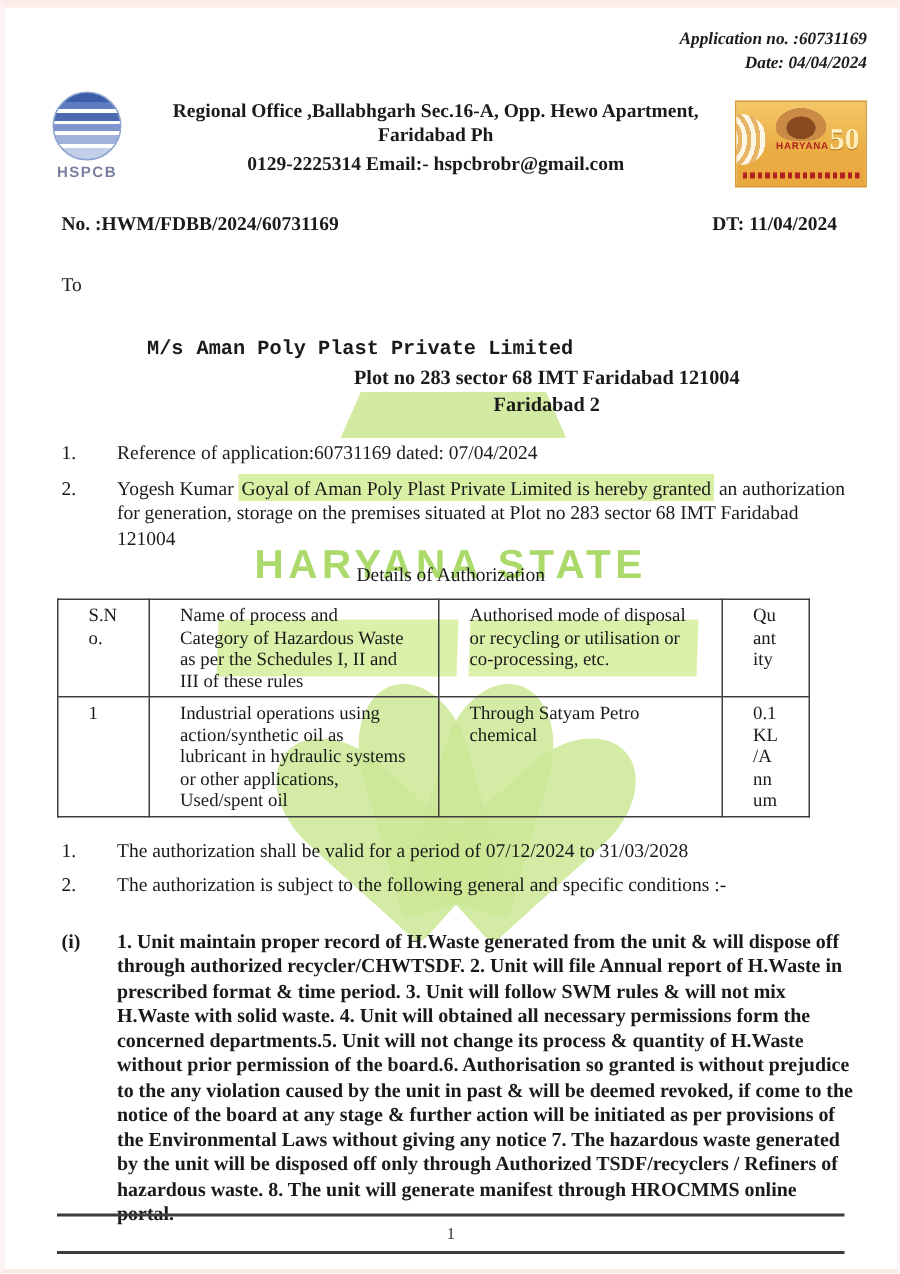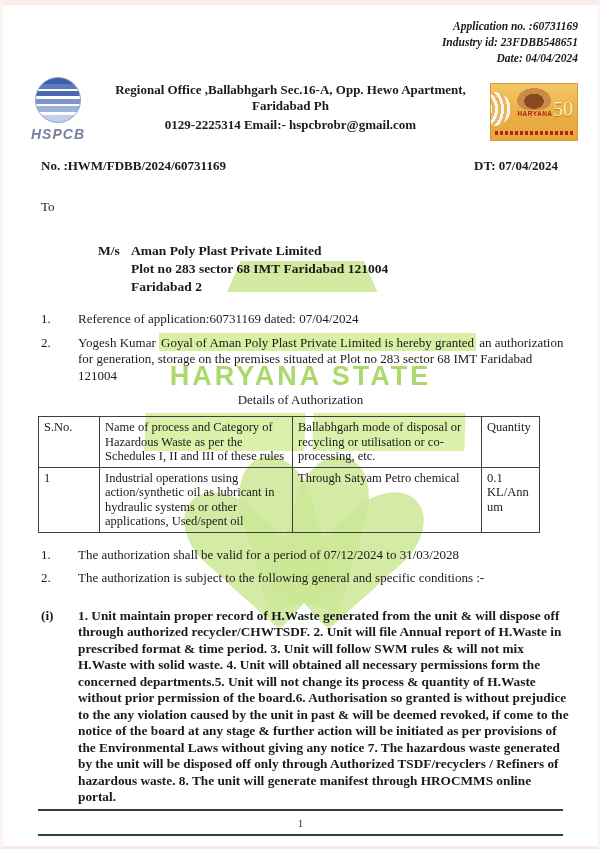--- a/index.html
+++ b/index.html
@@ -56,66 +56,66 @@
   .logo-box { width:66px; text-align:center; padding-top:2px; }
   .logo-globe {
     width:46px; height:46px; margin:0 auto; border-radius:50%;
     background:
       linear-gradient(180deg,
         #3b5ea9 0 14%, #5d7cc0 14% 24%, #ffffff 24% 30%,
         #4a69b0 30% 42%, #ffffff 42% 47%, #7d95cc 47% 58%,
         #ffffff 58% 63%, #9fb2d9 63% 78%, #ffffff 78% 84%, #c3cfe8 84% 100%);
     border:1px solid #8fa3d0;
   }
-  .logo-label { margin-top:3px; font-family:"Liberation Sans", sans-serif; font-weight:bold; font-size:14px; letter-spacing:1px; color:#7a7f9e;font-style:italic; }
+  .logo-label { margin-top:3px; font-family:"Liberation Sans", sans-serif; font-weight:bold; font-size:10px; letter-spacing:1px; color:#7a7f9e; }
   .header-center { flex:1; text-align:center; padding-top:4px; }
   .header-title { font-size:17.5px; font-weight:bold; }
   .header-addr { margin-top:3px; font-size:13px; font-weight:bold; }
   .header-contact { margin-top:3px; font-size:13px; font-weight:bold; }
   .stamp {
     position:relative; width:88px; height:58px; margin-top:8px;
     background:linear-gradient(180deg,#f4c767 0%, #eaae45 55%, #e7a83d 100%);
     border:1px solid #d79a36; overflow:hidden;
   }
   .stamp-shell {
     position:absolute; left:-14px; top:8px; width:34px; height:34px; border-radius:50%;
     background:repeating-radial-gradient(circle at 0 50%, #fdf6e4 0 3px, #e7b565 3px 6px);
   }
   .stamp-emblem { position:absolute; left:26px; top:4px; width:34px; height:22px;
     background:radial-gradient(ellipse at 50% 60%, #8a4a20 0 40%, #c98b45 41% 70%, transparent 71%); border-radius:40%; }
   .stamp-name { position:absolute; left:22px; top:26px; width:44px; text-align:center;
     font-family:"Liberation Sans", sans-serif; font-size:6.5px; font-weight:bold; color:#b01f1f; letter-spacing:.5px; }
   .stamp-50 { position:absolute; right:4px; top:14px; font-family:"Liberation Serif", serif;
-    font-size:20px; font-weight:normal; color:#fdeebc; text-shadow:0 1px 0 #a87414; }
+    font-size:20px; font-weight:bold; color:#fdeebc; text-shadow:0 1px 0 #a87414; }
   .stamp-band { position:absolute; left:4px; right:4px; bottom:5px; height:4px;
     background:repeating-linear-gradient(90deg,#b32020 0 3px, transparent 3px 5px); }
 
   .ref-row { display:flex; justify-content:space-between; margin-top:16px; padding:0 40px 0 38px; font-size:13px; font-weight:bold;text-align:center; }
 
   .to-line { margin:25px 0 0 38px; font-size:13px; }
 
   .addr-block { margin:27px 0 0 95px; font-size:13.5px; font-weight:bold; line-height:18px; }
-  .addr-first { display:flex; }
+  .addr-first { display:flex;font-family:Liberation Mono, monospace; }
   .addr-prefix { width:33px; }
-  .addr-rest { padding-left:33px; }
+  .addr-rest { padding-left:33px;text-align:center; }
 
   .subject { display:flex; margin:47px 25px 0 38px; font-size:13.2px; font-weight:bold; line-height:17px; }
   .subject-label { width:37px; flex:none; }
   .hl { background:#d9efa4; padding:2px 2px 1px; }
 
   .numlist { margin:15px 25px 0 38px; font-size:13px; line-height:16.5px; }
   .numitem { display:flex; margin-top:7px; }
   .numitem .num { width:37px; flex:none; }
   .numitem .itext { flex:1; }
 
   .details-heading { margin-top:8px; text-align:center; font-size:13px; }
 
   table.auth { border-collapse:collapse; margin:8px 0 0 35px; table-layout:fixed; width:501px;
     font-size:12.5px; line-height:14.5px; background:transparent; }
-  table.auth td { border:1px solid #3f3f3f; vertical-align:top; padding:3px 5px; word-wrap:break-word; }
+  table.auth td { border:1px solid #3f3f3f; vertical-align:top; padding:3px 20px; word-wrap:break-word; }
   td.c-sno { width:61px; }
   td.c-name { width:193px; }
   td.c-mode { width:189px; }
   td.c-qty { width:58px; }
   tr.hdr td { height:45px; }
   tr.datarow td { height:59px; }
 
   .numlist.below { margin-top:14px; }
 
   .conditions { display:flex; margin:21px 28px 0 38px; font-size:13.3px; font-weight:bold; line-height:16.5px; }
@@ -141,21 +141,20 @@
       <div class="wm-petal p2"></div>
       <div class="wm-petal p3"></div>
       <div class="wm-petal p4"></div>
     </div>
   </div>
 
   <div class="content">
 
     <div class="meta">
       <div>Application no. :60731169</div>
-      <div>Industry id: 23FDBB548651</div>
       <div>Date: 04/04/2024</div>
     </div>
 
     <div class="header-row">
       <div class="logo-box">
         <div class="logo-globe"></div>
         <div class="logo-label">HSPCB</div>
       </div>
       <div class="header-center">
         <div class="header-addr">Regional Office ,Ballabhgarh Sec.16-A, Opp. Hewo Apartment, Faridabad Ph</div>
@@ -165,21 +164,21 @@
         <div class="stamp-shell"></div>
         <div class="stamp-emblem"></div>
         <div class="stamp-name">HARYANA</div>
         <div class="stamp-50">50</div>
         <div class="stamp-band"></div>
       </div>
     </div>
 
     <div class="ref-row">
       <div>No. :HWM/FDBB/2024/60731169</div>
-      <div>DT: 07/04/2024</div>
+      <div>DT: 11/04/2024</div>
     </div>
 
     <div class="to-line">To</div>
     <div class="addr-block">
       <div class="addr-first">
         <span class="addr-prefix">M/s</span>
         <span>Aman Poly Plast Private Limited</span>
       </div>
       <div class="addr-rest">Plot no 283 sector 68 IMT Faridabad 121004</div>
       <div class="addr-rest">Faridabad 2</div>
@@ -197,21 +196,21 @@
       </div>
     </div>
 
     <div class="details-heading">Details of Authorization</div>
 
     <table class="auth">
       <tbody>
         <tr class="hdr">
           <td class="c-sno">S.No.</td>
           <td class="c-name">Name of process and Category of Hazardous Waste as per the Schedules I, II and III of these rules</td>
-          <td class="c-mode">Ballabhgarh mode of disposal or recycling or utilisation or co-processing, etc.</td>
+          <td class="c-mode">Authorised mode of disposal or recycling or utilisation or co-processing, etc.</td>
           <td class="c-qty">Quantity</td>
         </tr>
         <tr class="datarow">
           <td class="c-sno">1</td>
           <td class="c-name">Industrial operations using action/synthetic oil as lubricant in hydraulic systems or other applications, Used/spent oil</td>
           <td class="c-mode">Through Satyam Petro chemical</td>
           <td class="c-qty">0.1 KL/Annum</td>
         </tr>
       </tbody>
     </table>

